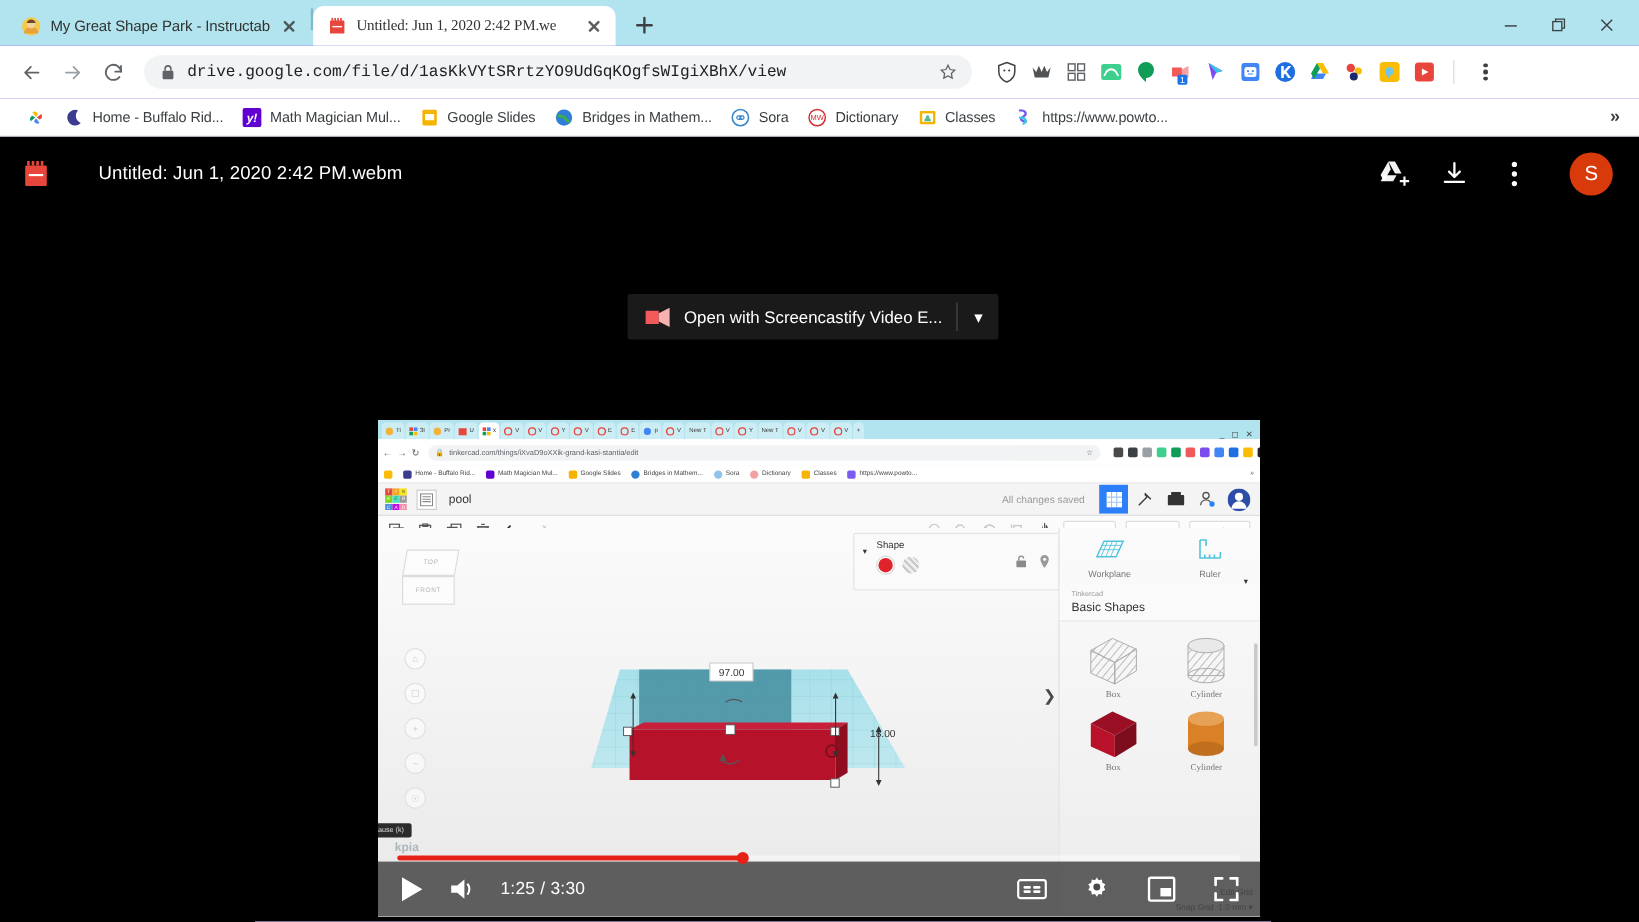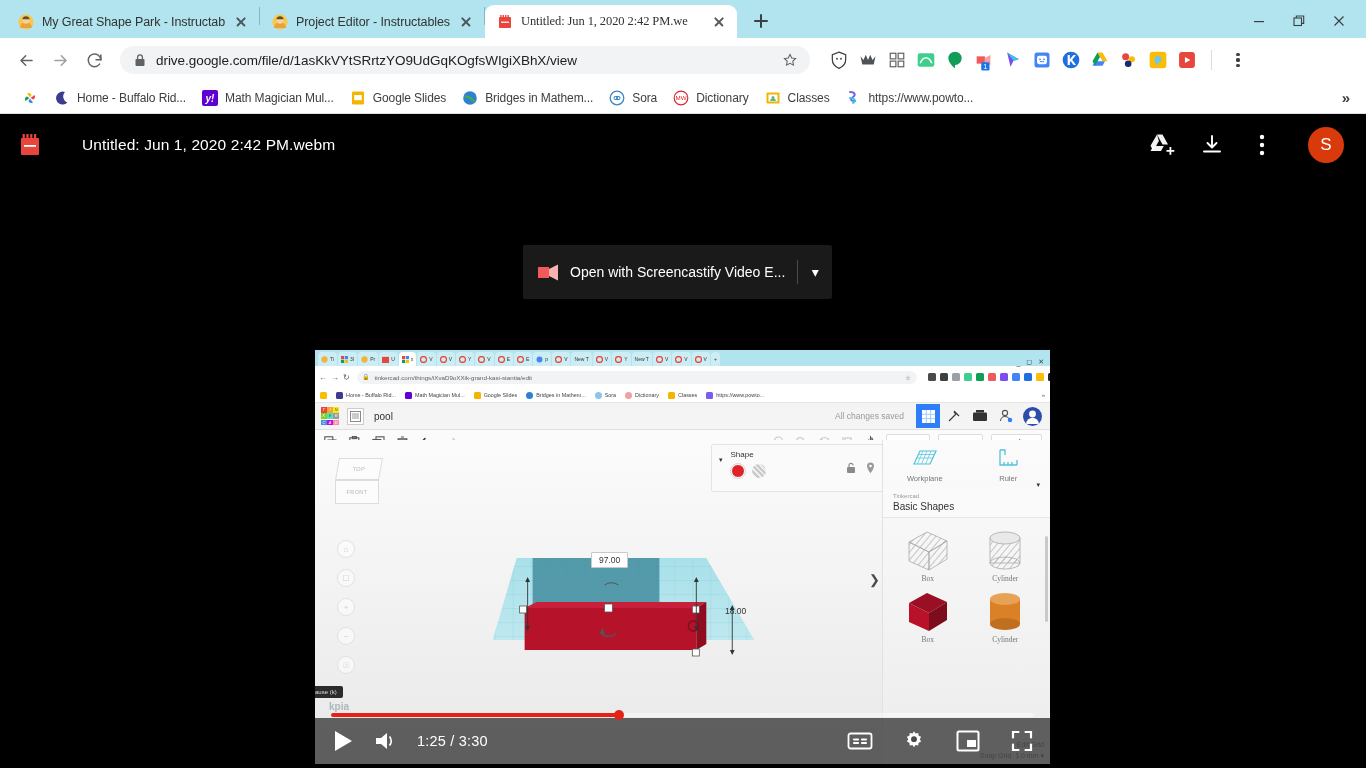--- a/index.html
+++ b/index.html
@@ -55,21 +55,21 @@
   .toolbar {
     height: 44px; background: #ffffff; display: flex; align-items: center;
     padding: 0 8px 0 10px; gap: 2px;
   }
   .navbtn { width: 32px; height: 32px; display:flex; align-items:center; justify-content:center; border-radius:50%; }
   .omnibox {
     flex: 0 0 690px; height: 28px; background: #f1f3f4; border-radius: 14px;
     display: flex; align-items: center; padding: 0 12px 0 14px; margin-left: 8px;
     font-size: 13.5px; color: #202124; gap: 10px;
   }
-  .omnibox .url { flex:1 1 auto; white-space:nowrap; overflow:hidden; letter-spacing:-.05px; }
+  .omnibox .url { flex:1 1 auto; white-space:nowrap; overflow:hidden; letter-spacing:-.05px;font-family:Liberation Mono, monospace; }
   .ext-area { display:flex; align-items:center; gap: 7px; margin-left: 16px; }
   .ext { width: 22px; height: 22px; position:relative; display:flex; align-items:center; justify-content:center; }
   .ext-divider { width:1px; height:20px; background:#dadce0; margin:0 6px; }
   .menu-dots { width: 26px; height: 26px; display:flex; flex-direction:column; align-items:center; justify-content:center; gap:2.6px; }
   .menu-dots i { width:3.2px; height:3.2px; background:#3c4043; border-radius:50%; display:block; }
 
   .bookmarks {
     height: 32px; background: #ffffff; display:flex; align-items:center;
     padding: 0 8px 0 14px; gap: 0px; border-bottom: 1px solid #dadce0;
     font-size: 12px; color: #3c4043;
@@ -80,21 +80,21 @@
   .bm-overflow { margin-left:auto; font-size:15px; color:#3c4043; padding:0 8px; font-weight:bold; }
 
   
   .drive {
     position:absolute; left:0; top:114px; width:1366px; height:654px; background:#000;
   }
   .drive-header { height: 62px; display:flex; align-items:center; padding: 0 18px 0 20px; gap: 28px; }
   .drive-fileicon { width: 20px; height: 22px; flex:0 0 20px; }
   .drive-title { color:#fff; font-size: 15.5px; margin-left: 14px; letter-spacing:.1px; }
   .open-with {
-    position:absolute; left: 523px; top: 131px; height: 54px; display:flex; align-items:center;
+    position:absolute; left: 523px; top: 131px; height: 38px; display:flex; align-items:center;
     background:#1a1a1a; border-radius:2px; color:#fff; font-size:14px;
   }
   .ow-icon { width:26px; height:22px; margin: 0 8px 0 13px; flex:0 0 26px; }
   .ow-label { white-space:nowrap; padding-right: 12px; }
   .ow-sep { width:1px; height:24px; background:#4a4a4a; }
   .ow-caret { width:34px; display:flex; align-items:center; justify-content:center; }
   .drive-actions { margin-left:auto; display:flex; align-items:center; gap: 22px; padding-right: 4px; }
   .da { width:28px; height:28px; display:flex; align-items:center; justify-content:center; }
   .avatar {
     width: 36px; height: 36px; border-radius: 50%; background: #d93a0b;
@@ -221,30 +221,20 @@
         <circle cx="8" cy="8" r="7.6" fill="#f7c948"></circle>
         <path d="M2 14a6 6 0 0 1 12 0z" fill="#e8a33d"></path>
         <circle cx="8" cy="6.3" r="3.4" fill="#f2d3a0"></circle>
         <path d="M4.3 5.2a3.8 3.8 0 0 1 7.4 0z" fill="#6b4a2a"></path>
       </svg>
       <span class="tab-title">My Great Shape Park - Instructab</span>
       <span class="tab-close"></span>
     </div>
     <div class="tab-sep"></div>
 
-    <div class="tab">
-      <svg class="favicon" viewBox="0 0 16 16">
-        <circle cx="8" cy="8" r="7.6" fill="#f7c948"></circle>
-        <path d="M2 14a6 6 0 0 1 12 0z" fill="#e8a33d"></path>
-        <circle cx="8" cy="6.3" r="3.4" fill="#f2d3a0"></circle>
-        <path d="M4.3 5.2a3.8 3.8 0 0 1 7.4 0z" fill="#6b4a2a"></path>
-      </svg>
-      <span class="tab-title">Project Editor - Instructables</span>
-      <span class="tab-close"></span>
-    </div>
     <div class="tab-sep"></div>
 
     <div class="tab active" style="min-width:252px;font-family:Liberation Serif, serif;">
       <svg class="favicon" viewBox="0 0 16 16">
         <rect x="2" y="3" width="12" height="11" rx="1" fill="#e8453c"></rect>
         <rect x="3.2" y="1" width="1.4" height="2.4" fill="#e8453c"></rect>
         <rect x="5.6" y="1" width="1.4" height="2.4" fill="#e8453c"></rect>
         <rect x="8" y="1" width="1.4" height="2.4" fill="#e8453c"></rect>
         <rect x="10.4" y="1" width="1.4" height="2.4" fill="#e8453c"></rect>
         <rect x="4" y="7.6" width="8" height="1.2" fill="#fff"></rect>

